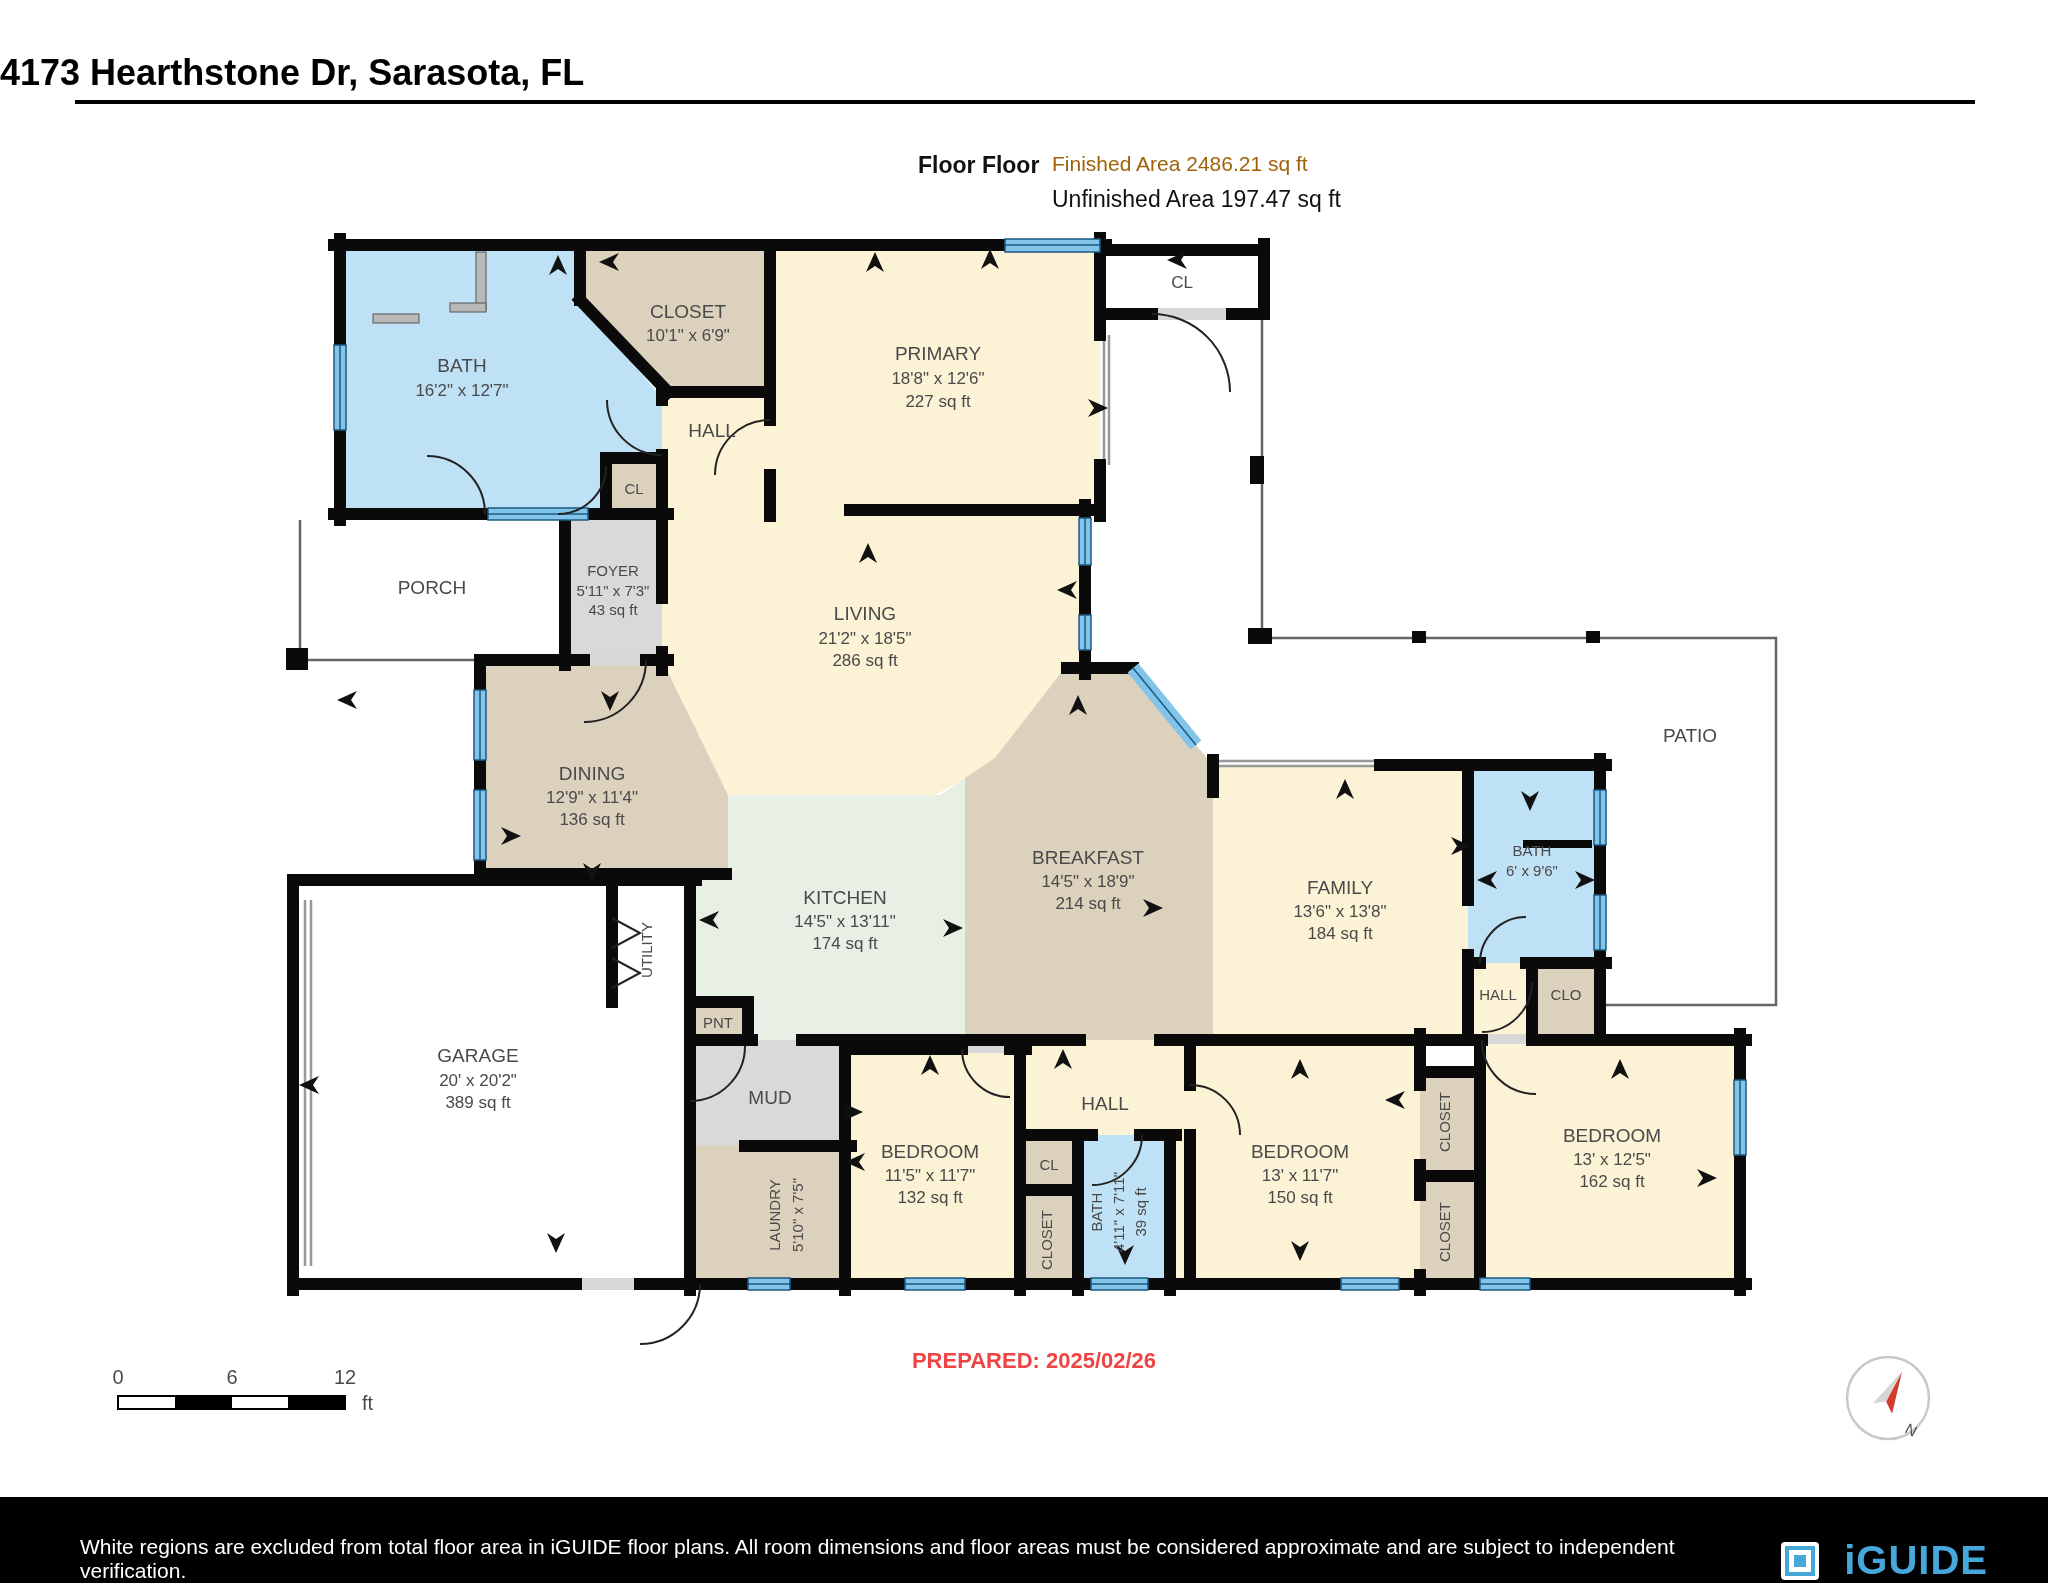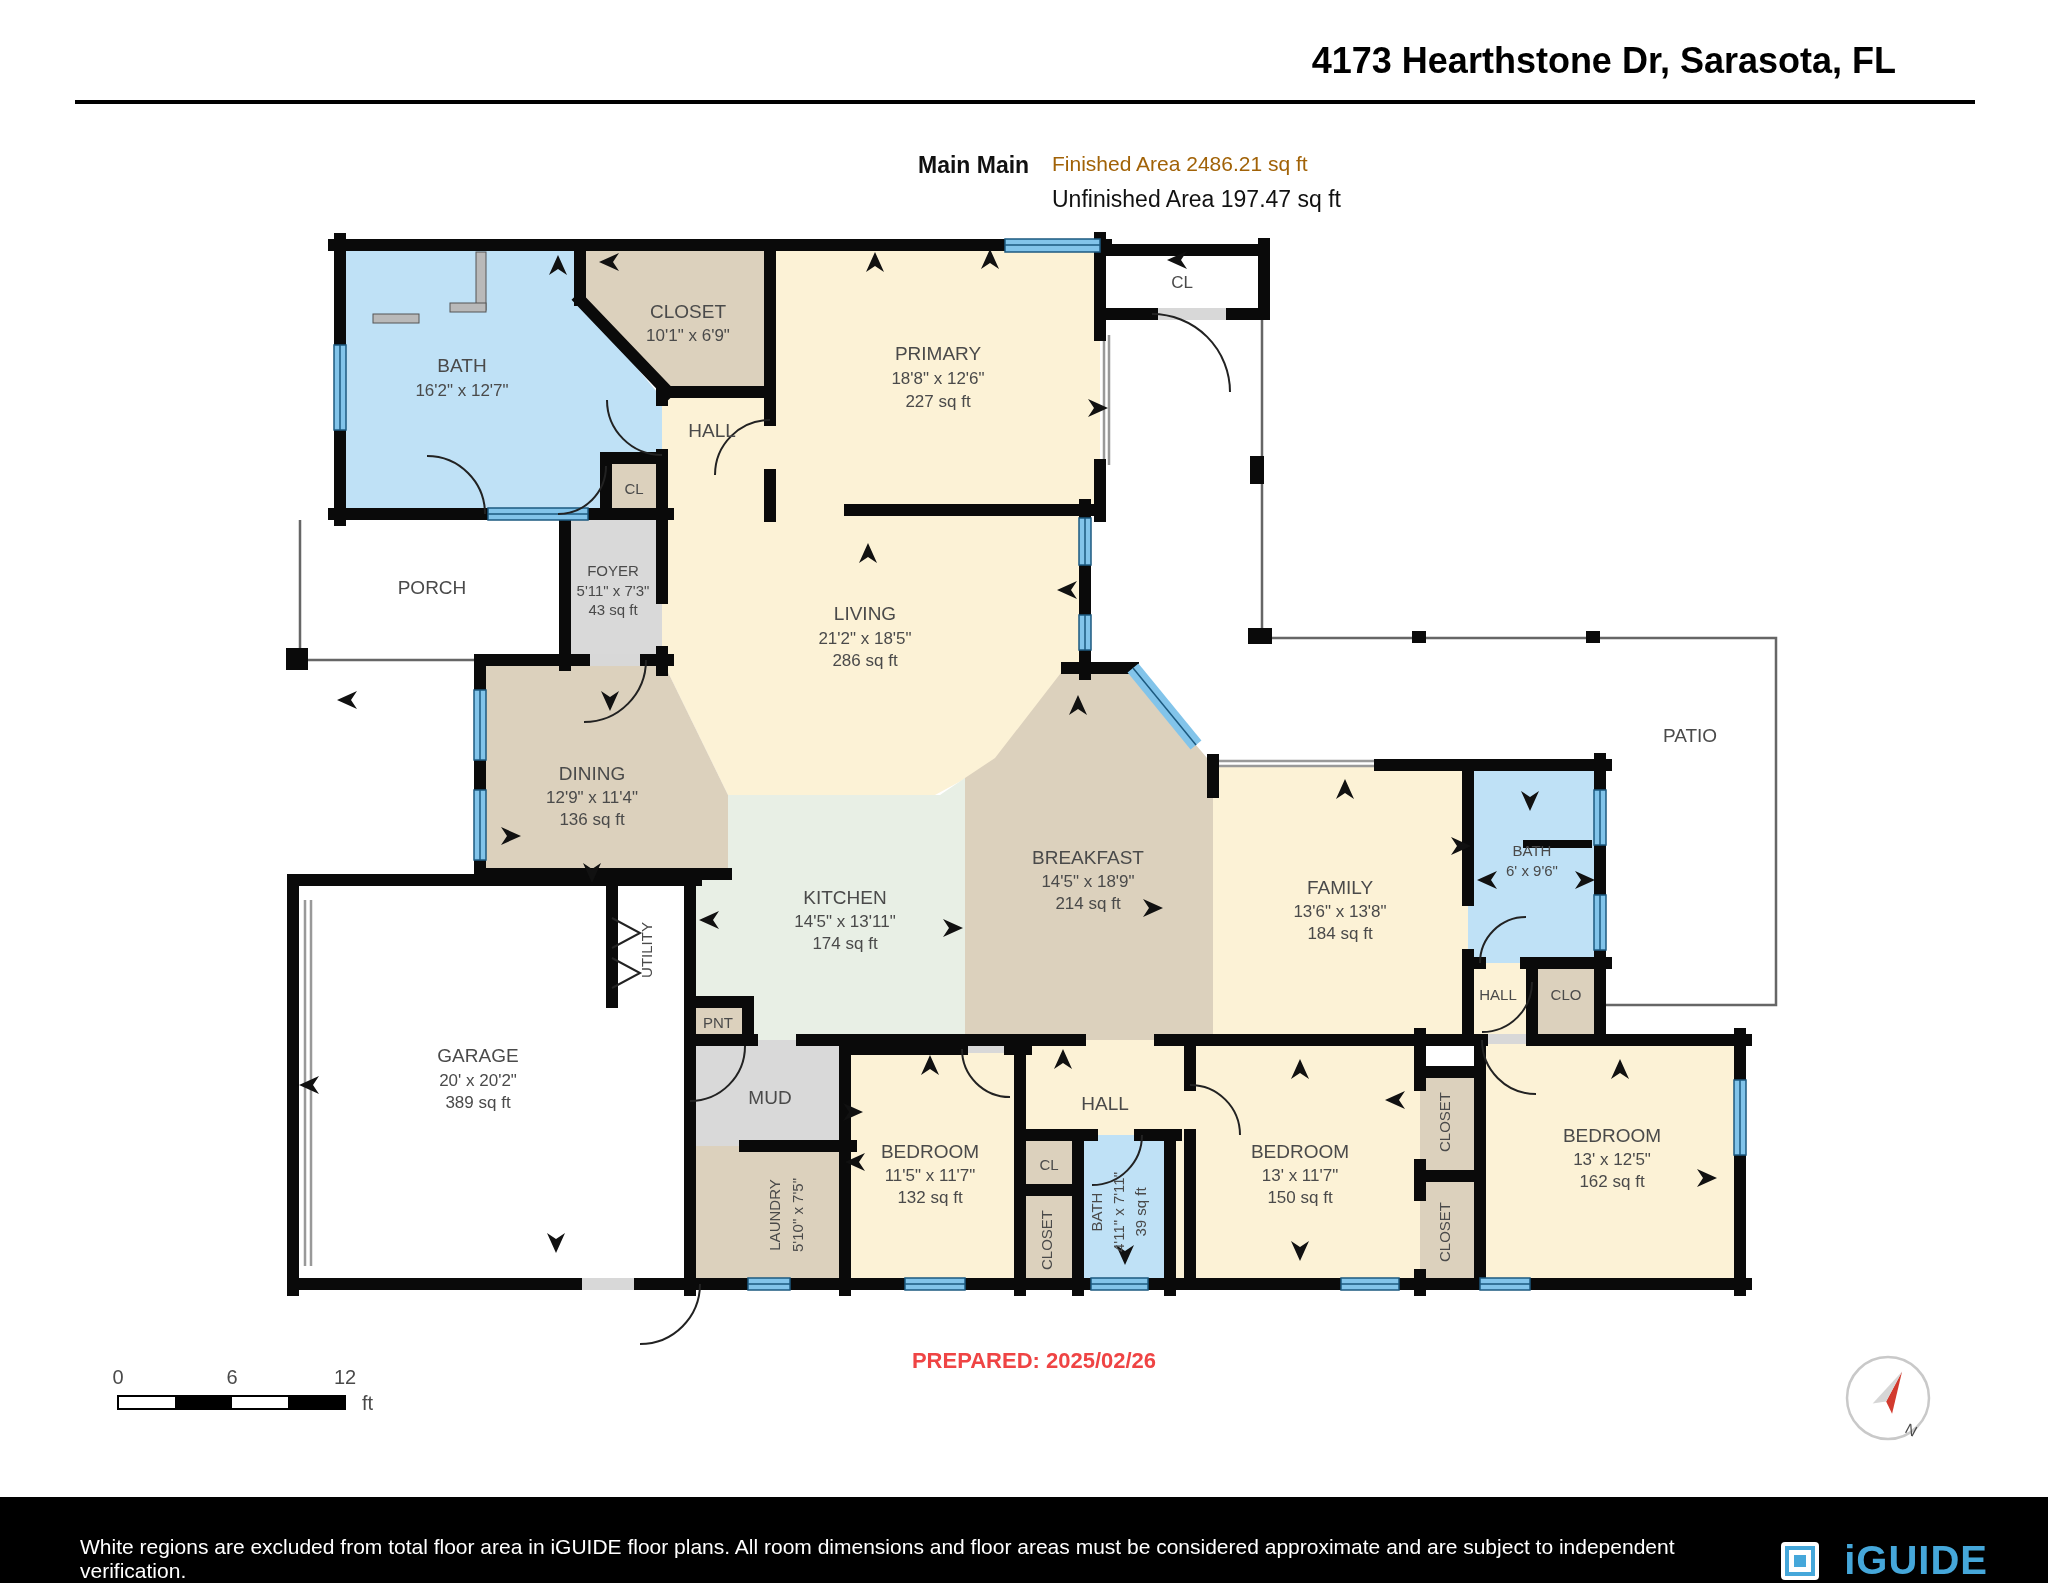--- a/index.html
+++ b/index.html
@@ -1,19 +1,19 @@
 <!DOCTYPE html>
 <html><head>
 <meta charset="utf-8">
 <style>
   html,body{margin:0;padding:0;background:#fff;}
   #page{position:relative;width:2048px;height:1583px;background:#fff;
         font-family:"Liberation Sans", sans-serif;overflow:hidden;}
   .abs{position:absolute;}
-  #title{left:0;top:40px;width:1896px;text-align:right;font-size:36px;font-weight:bold;color:#000;}
+  #title{left:0;top:52px;width:1896px;text-align:left;font-size:36px;font-weight:bold;color:#000;}
   #rule{left:75px;top:100px;width:1900px;height:4px;background:#000;}
   #floor-label{left:918px;top:152px;font-size:23px;font-weight:bold;color:#111;}
   #finished{left:1052px;top:152px;font-size:21px;color:#a16207;}
   #unfinished{left:1052px;top:186px;font-size:23px;color:#111;}
   #prepared{left:0;top:1348px;width:2048px;text-align:center;font-size:22px;font-weight:bold;color:#ef4444;padding-left:10px;}
   #footer{left:0;top:1497px;width:2048px;height:86px;background:#000;display:flex;align-items:flex-end;}
   #disclaimer{color:#fff;font-size:21px;margin-left:80px;flex:1;}
   #logo{display:flex;align-items:center;gap:24px;margin-right:60px;}
   #logo-text{color:#45a7da;font-size:40px;font-weight:bold;letter-spacing:1px;}
   .scale-num{font-size:20px;color:#222;}
@@ -22,21 +22,21 @@
   .rdims{font-size:17px;}
   .rsmall{font-size:15px;}
 </style>
 </head>
 <body>
 
 <div id="page">
 
   <div id="title" class="abs">4173 Hearthstone Dr, Sarasota, FL</div>
   <div id="rule" class="abs"></div>
-  <div id="floor-label" class="abs">Main Main</div>
+  <div id="floor-label" class="abs">Floor Floor</div>
   <div id="finished" class="abs">Finished Area 2486.21 sq ft</div>
   <div id="unfinished" class="abs">Unfinished Area 197.47 sq ft</div>
 
   <svg class="abs" style="left:0;top:0" width="2048" height="1583" viewBox="0 0 2048 1583">
 
     <g>
       <polygon points="340,245 580,245 580,300 662,398 662,514 340,514" fill="#bfe1f6"></polygon>
       <polygon points="580,245 770,245 770,392 668,392 580,300" fill="#dcd1bd"></polygon>
       <rect x="770" y="245" width="330" height="265" fill="#fcf2d6"></rect>
       <rect x="1106" y="244" width="152" height="64" fill="#ffffff"></rect>

